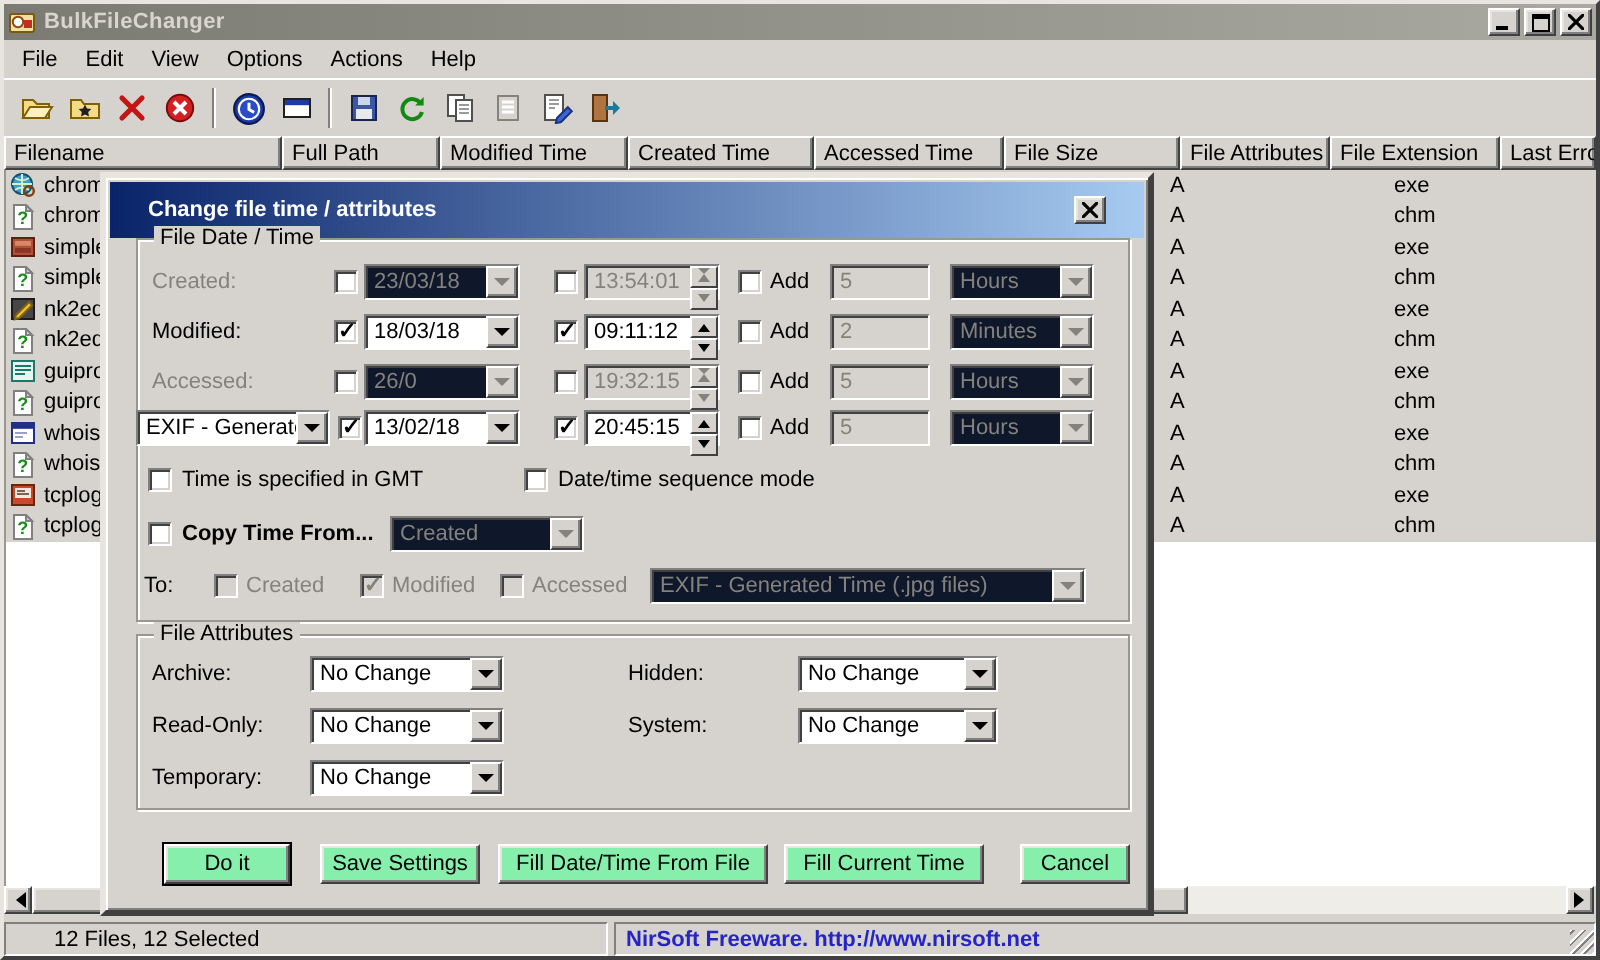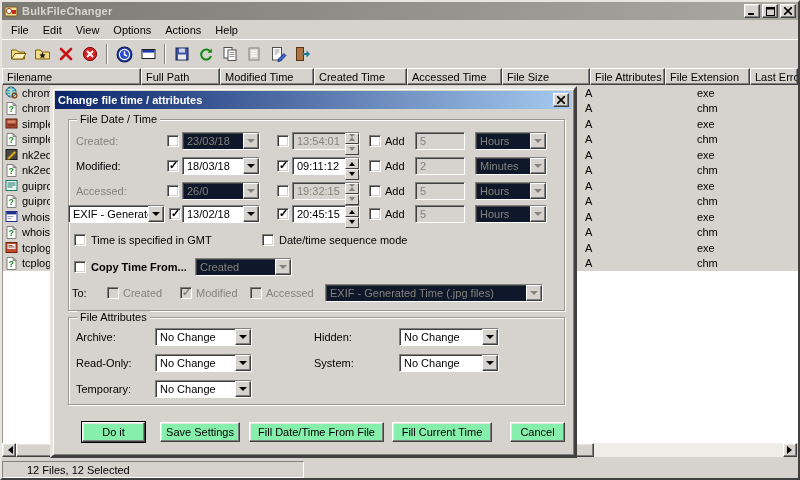--- a/index.html
+++ b/index.html
@@ -51,22 +51,22 @@
   .spanel { border:1px solid; border-color:#808080 #ffffff #ffffff #808080; padding:1px 5px; line-height:14px; }
   #spanel-left { width:302px; margin-right:3px;padding-left:24px; }
   #spanel-right { flex:1; color:#2424c8; font-weight:bold; position:relative; }
   #grip { position:absolute; right:0; bottom:0; width:12px; height:12px;
           background:repeating-linear-gradient(135deg,#ffffff 0 1px,#808080 1px 2px,#d6d3ce 2px 4px); }
 
   
   #dialog { left:48px; top:84px; width:527px; height:372px; background:#d6d3ce;
             border:3px solid; border-color:#e8e5e0 #404040 #404040 #e8e5e0;
             box-shadow: inset 1px 1px 0 #ffffff, inset -1px -1px 0 #808080; }
-  #dlg-titlebar { position:absolute; left:2px; top:2px; right:2px; height:18px;
-                  background:linear-gradient(to right,#0a246a,#a6caf0); display:flex; align-items:center; padding:0 3px;text-align:center; }
+  #dlg-titlebar { position:absolute; left:2px; top:2px; right:2px; height:28px;
+                  background:linear-gradient(to right,#0a246a,#a6caf0); display:flex; align-items:center; padding:0 19px;text-align:center; }
   #dlg-titlebar .ttl { color:#ffffff; font-weight:bold; }
   #dlg-titlebar .sp { flex:1; }
 
   .groupbox { position:absolute; border:1px solid #9a978f; box-shadow: inset 1px 1px 0 #ffffff, 1px 1px 0 #ffffff; }
   .glabel { position:absolute; top:-7px; left:8px; background:#d6d3ce; padding:0 3px; }
 
   .lbl { position:absolute; height:18px; line-height:18px; white-space:nowrap; }
   .dis { color:#84827d; }
 
   
@@ -638,15 +638,16 @@
 
     <span class="dbtn default" style="left:29px; top:333px; width:63px;">Do it</span>
     <span class="dbtn" style="left:107px; top:333px; width:80px;">Save Settings</span>
     <span class="dbtn" style="left:196px; top:333px; width:135px;">Fill Date/Time From File</span>
     <span class="dbtn" style="left:339px; top:333px; width:100px;">Fill Current Time</span>
     <span class="dbtn" style="left:457px; top:333px; width:55px;">Cancel</span>
   </div>
 
   <div id="statusbar" class="abs">
     <span class="spanel" id="spanel-left">12 Files, 12 Selected</span>
+    <span class="spanel" id="spanel-right"><span>NirSoft Freeware.  http://www.nirsoft.net</span><span id="grip"></span></span>
   </div>
 
 </div>
 
 </body></html>

